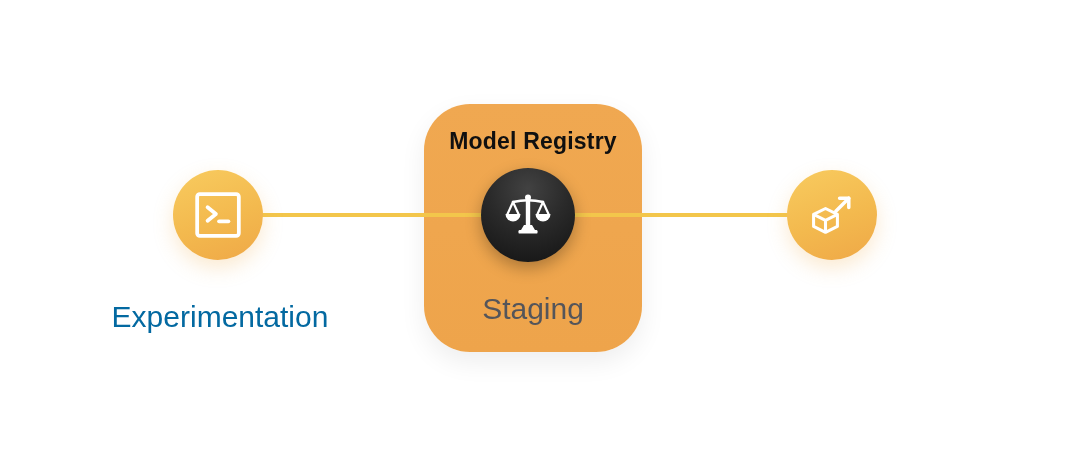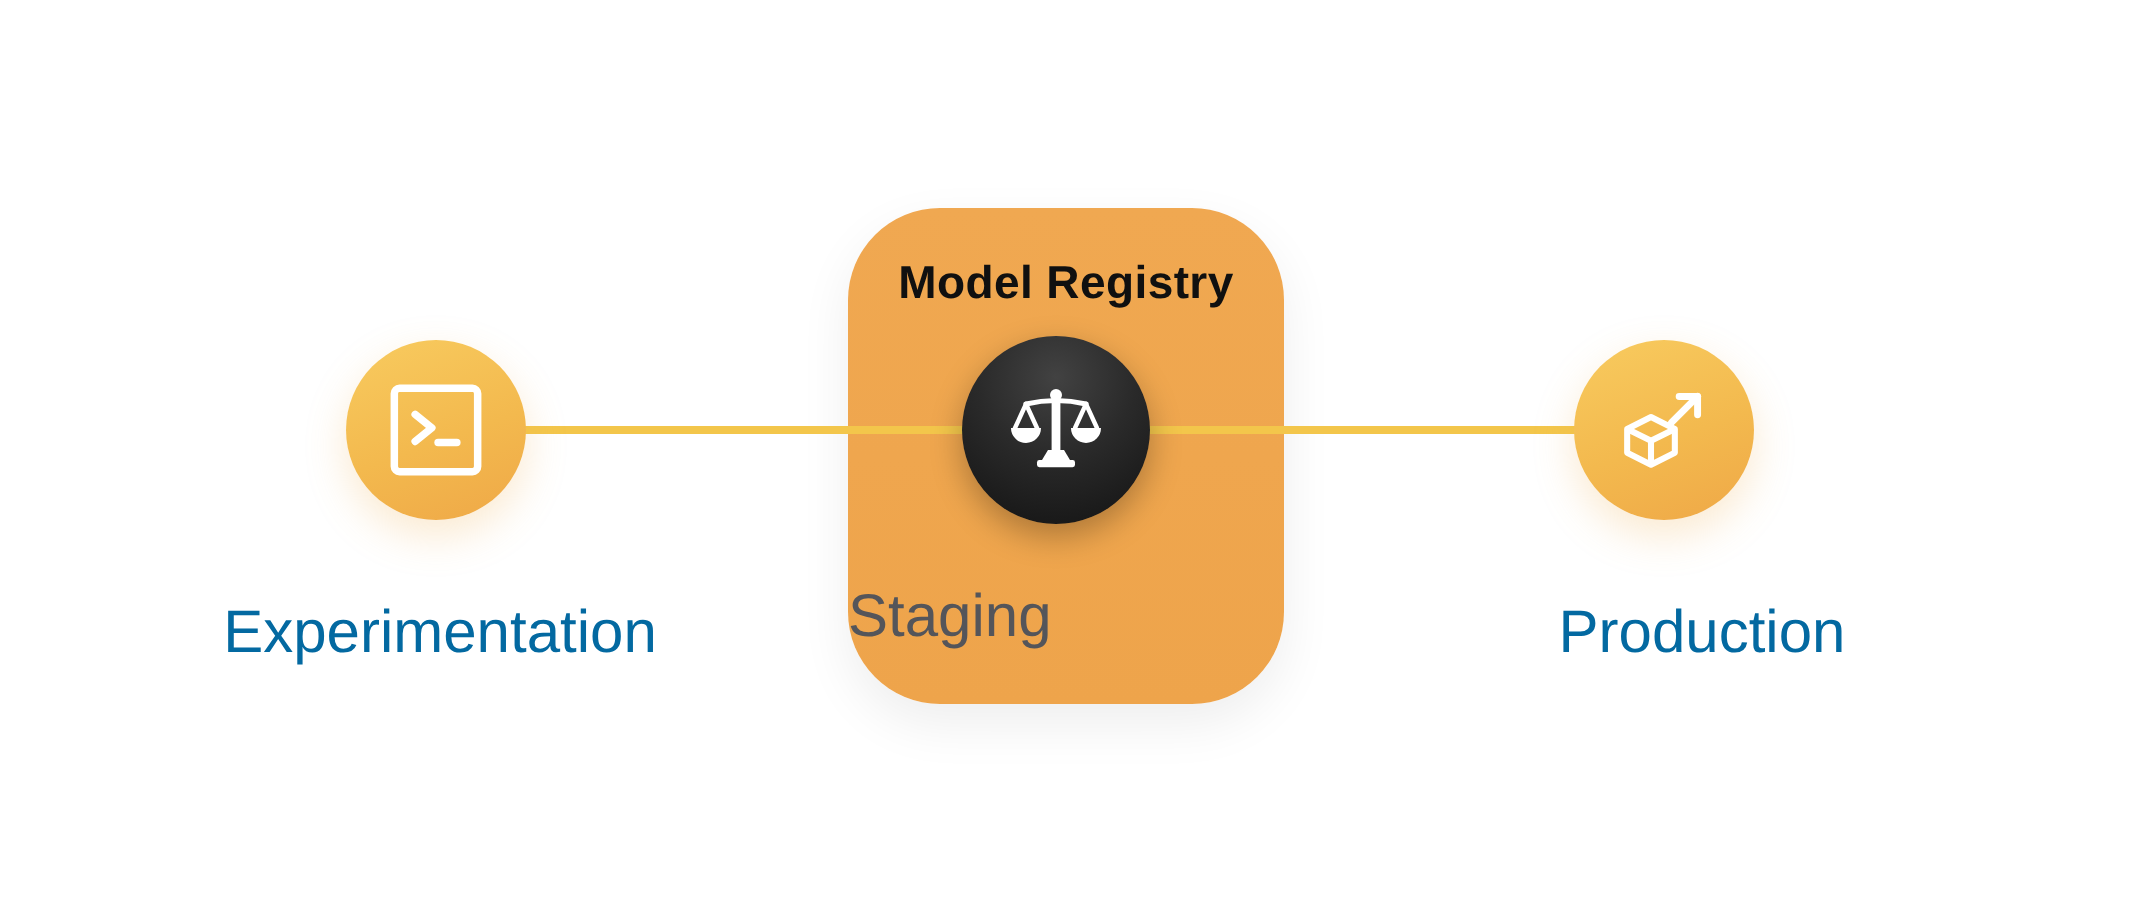--- a/index.html
+++ b/index.html
@@ -64,21 +64,21 @@
     font-size: 23px;
     font-weight: 600;
     color: #101010;
     letter-spacing: 0.2px;
   }
   .registry-stage-label {
     position: absolute;
     bottom: 26px;
     left: 0;
     width: 100%;
-    text-align: left;
+    text-align: center;
     font-size: 30px;
     font-weight: 400;
     color: #54555a;
   }
 
   
   .scales-badge {
     position: absolute;
     left: 481px;
     top: 168px;
@@ -152,15 +152,14 @@
       <svg class="icon-svg" width="52" height="52" viewBox="0 0 48 48" fill="none">
         <path d="M18 18 L29 23.5 L29 34.5 L18 40 L7 34.5 L7 23.5 Z" stroke="#ffffff" stroke-width="2.8" stroke-linejoin="round"></path>
         <path d="M7 23.5 L18 29 L29 23.5 M18 29 L18 40" stroke="#ffffff" stroke-width="2.8" stroke-linejoin="round"></path>
         <line x1="27.5" y1="20.5" x2="39.5" y2="8.5" stroke="#ffffff" stroke-width="3.2" stroke-linecap="round"></line>
         <polyline points="31,8.5 39.5,8.5 39.5,17" stroke="#ffffff" stroke-width="3.2" stroke-linecap="round" stroke-linejoin="round"></polyline>
       </svg>
     </span>
   </div>
 
   <div class="stage-label experiment">Experimentation</div>
-  <div class="stage-label production">Production</div>
 
 </div>
 
 </body></html>

